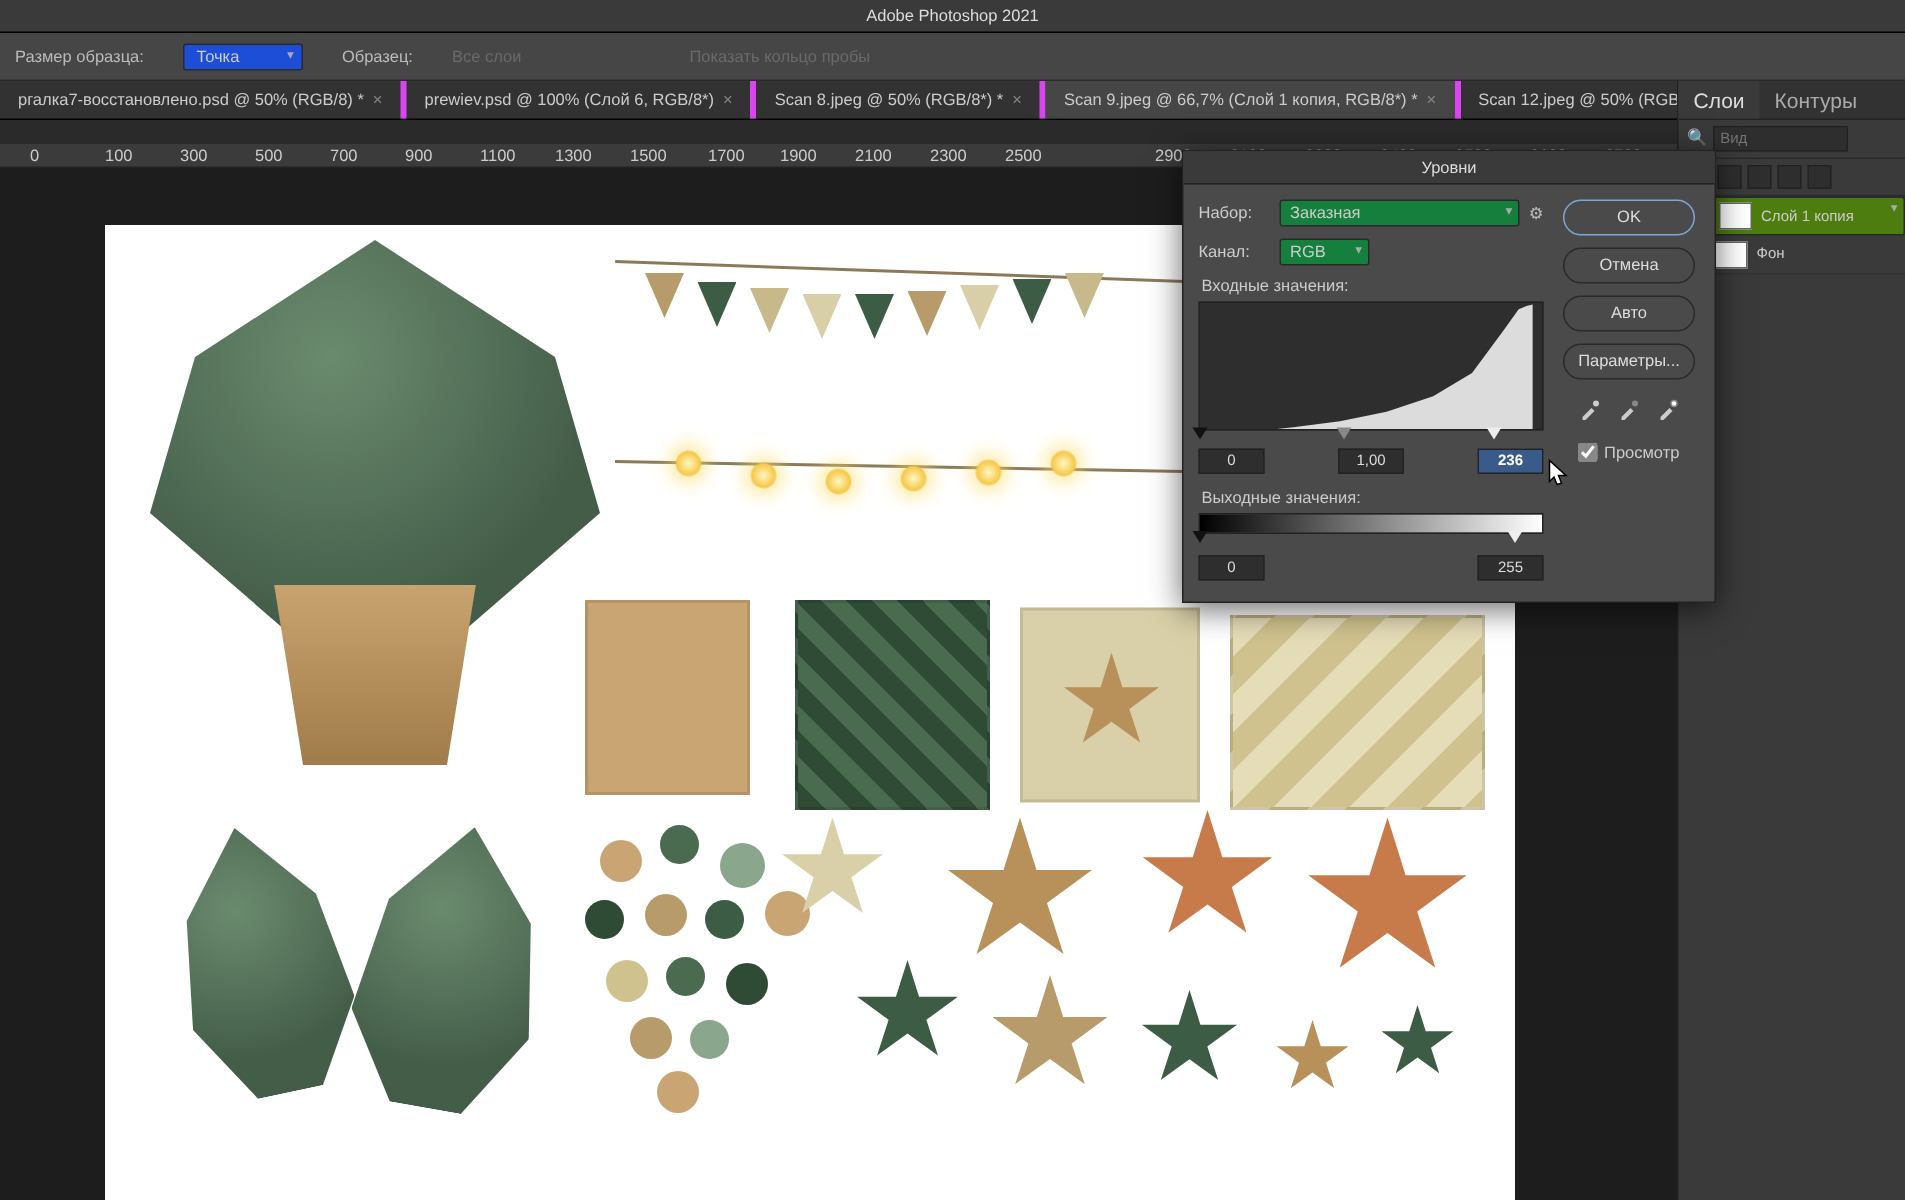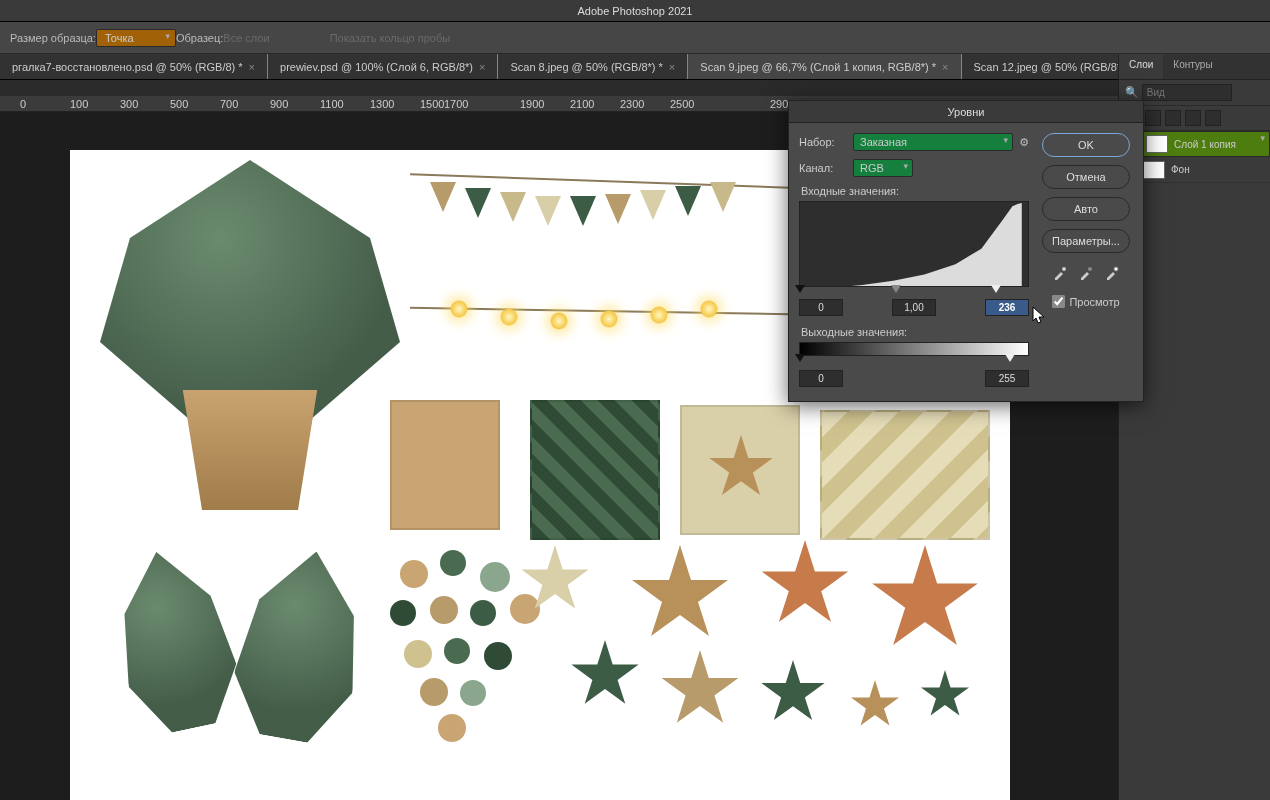--- a/index.html
+++ b/index.html
@@ -1,35 +1,35 @@
 <!DOCTYPE html>
 <html><head>
 <meta charset="utf-8">
 <style>
 *{box-sizing:border-box;margin:0;padding:0;font-family:-apple-system,"Segoe UI",Tahoma,sans-serif;font-size:11px;color:#ccc;user-select:none}
 body{background:#2a2a2a;width:1270px;height:800px;overflow:hidden;position:relative}
 .titlebar{height:22px;background:#3a3a3a;text-align:center;line-height:22px;color:#ddd;border-bottom:1px solid #000}
-.optbar{height:32px;background:#464646;display:flex;align-items:center;padding:0 10px;gap:0;border-bottom:1px solid #2a2a2a}
+.optbar{height:32px;background:#464646;display:flex;align-items:center;padding:0 10px;gap:26px;border-bottom:1px solid #2a2a2a}
 .optbar .lbl{color:#bbb}
-.dd{background:#a16207;border:1px solid #2a2a2a;padding:2px 20px 2px 8px;position:relative;border-radius:2px}
+.dd{background:#1d4ed8;border:1px solid #2a2a2a;padding:2px 20px 2px 8px;position:relative;border-radius:2px}
 .dd::after{content:"▾";position:absolute;right:5px;top:1px;font-size:9px;color:#aaa}
 .muted{color:#6a6a6a}
 .tabs{height:26px;background:#323232;display:flex;align-items:stretch;border-bottom:1px solid #000}
-.tab{padding:0 12px;display:flex;align-items:center;gap:6px;color:#aaa;font-size:10.5px;border-right:1px solid #d946ef;cursor:pointer}
+.tab{padding:0 12px;display:flex;align-items:center;gap:6px;color:#aaa;font-size:10.5px;border-right:4px solid #d946ef;cursor:pointer}
 .tab.active{background:#464646;color:#eee}
 .tab .x{color:#888;font-size:11px}
 .ruler-h{height:16px;background:#3b3b3b;border-bottom:1px solid #222;position:relative;overflow:hidden;font-size:8px;color:#999}
 .ruler-h span{position:absolute;top:2px}
 .workspace{position:absolute;top:96px;left:0;right:152px;bottom:0;background:#1d1d1d;overflow:hidden}
 .canvas{position:absolute;left:70px;top:54px;width:940px;height:660px;background:#fff}
 .art{position:absolute}
 
 .rpanel{position:absolute;top:54px;right:0;width:152px;bottom:0;background:#3a3a3a;border-left:1px solid #222}
 .ptabs{height:26px;background:#323232;display:flex;border-bottom:1px solid #222}
-.ptab{padding:5px 10px;font-size:10px;color:#aaa;cursor:pointer}
+.ptab{padding:5px 10px;font-size:14px;color:#aaa;cursor:pointer}
 .ptab.active{background:#3a3a3a;color:#ddd}
 .searchrow{padding:4px 6px;border-bottom:1px solid #2a2a2a}
 .searchrow input{width:90px;background:#2e2e2e;border:1px solid #222;padding:2px 4px;color:#888;font-size:10px}
 .layerfilter{display:flex;gap:4px;padding:4px 6px;border-bottom:1px solid #2a2a2a}
 .lf-icon{width:16px;height:16px;background:#2e2e2e;border:1px solid #222;cursor:pointer}
 .layers{padding:0}
 .layer{display:flex;align-items:center;height:26px;border-bottom:1px solid #323232;padding:0 4px;gap:6px;cursor:pointer}
 .layer.sel{background:#4d7c0f}
 .eye{width:14px;text-align:center;color:#ccc}
 .thumb{width:22px;height:18px;background:#fff;border:1px solid #666}
@@ -118,21 +118,21 @@
   <div class="ruler-h" id="ruler">
       <span style="left: 20px;">0</span>
       <span style="left: 70px;">100</span>
       <span style="left: 120px;">300</span>
       <span style="left: 170px;">500</span>
       <span style="left: 220px;">700</span>
       <span style="left: 270px;">900</span>
       <span style="left: 320px;">1100</span>
       <span style="left: 370px;">1300</span>
       <span style="left: 420px;">1500</span>
-      <span style="left: 444px;">1700</span>
+      <span style="left: 472px;">1700</span>
       <span style="left: 520px;">1900</span>
       <span style="left: 570px;">2100</span>
       <span style="left: 620px;">2300</span>
       <span style="left: 670px;">2500</span>
       <span style="left: 720px; margin-top: 44px;">2700</span>
       <span style="left: 770px;">2900</span>
       <span style="left: 820px;">3100</span>
       <span style="left: 870px;">3300</span>
       <span style="left: 920px;">3400</span>
       <span style="left: 970px;">3500</span>

